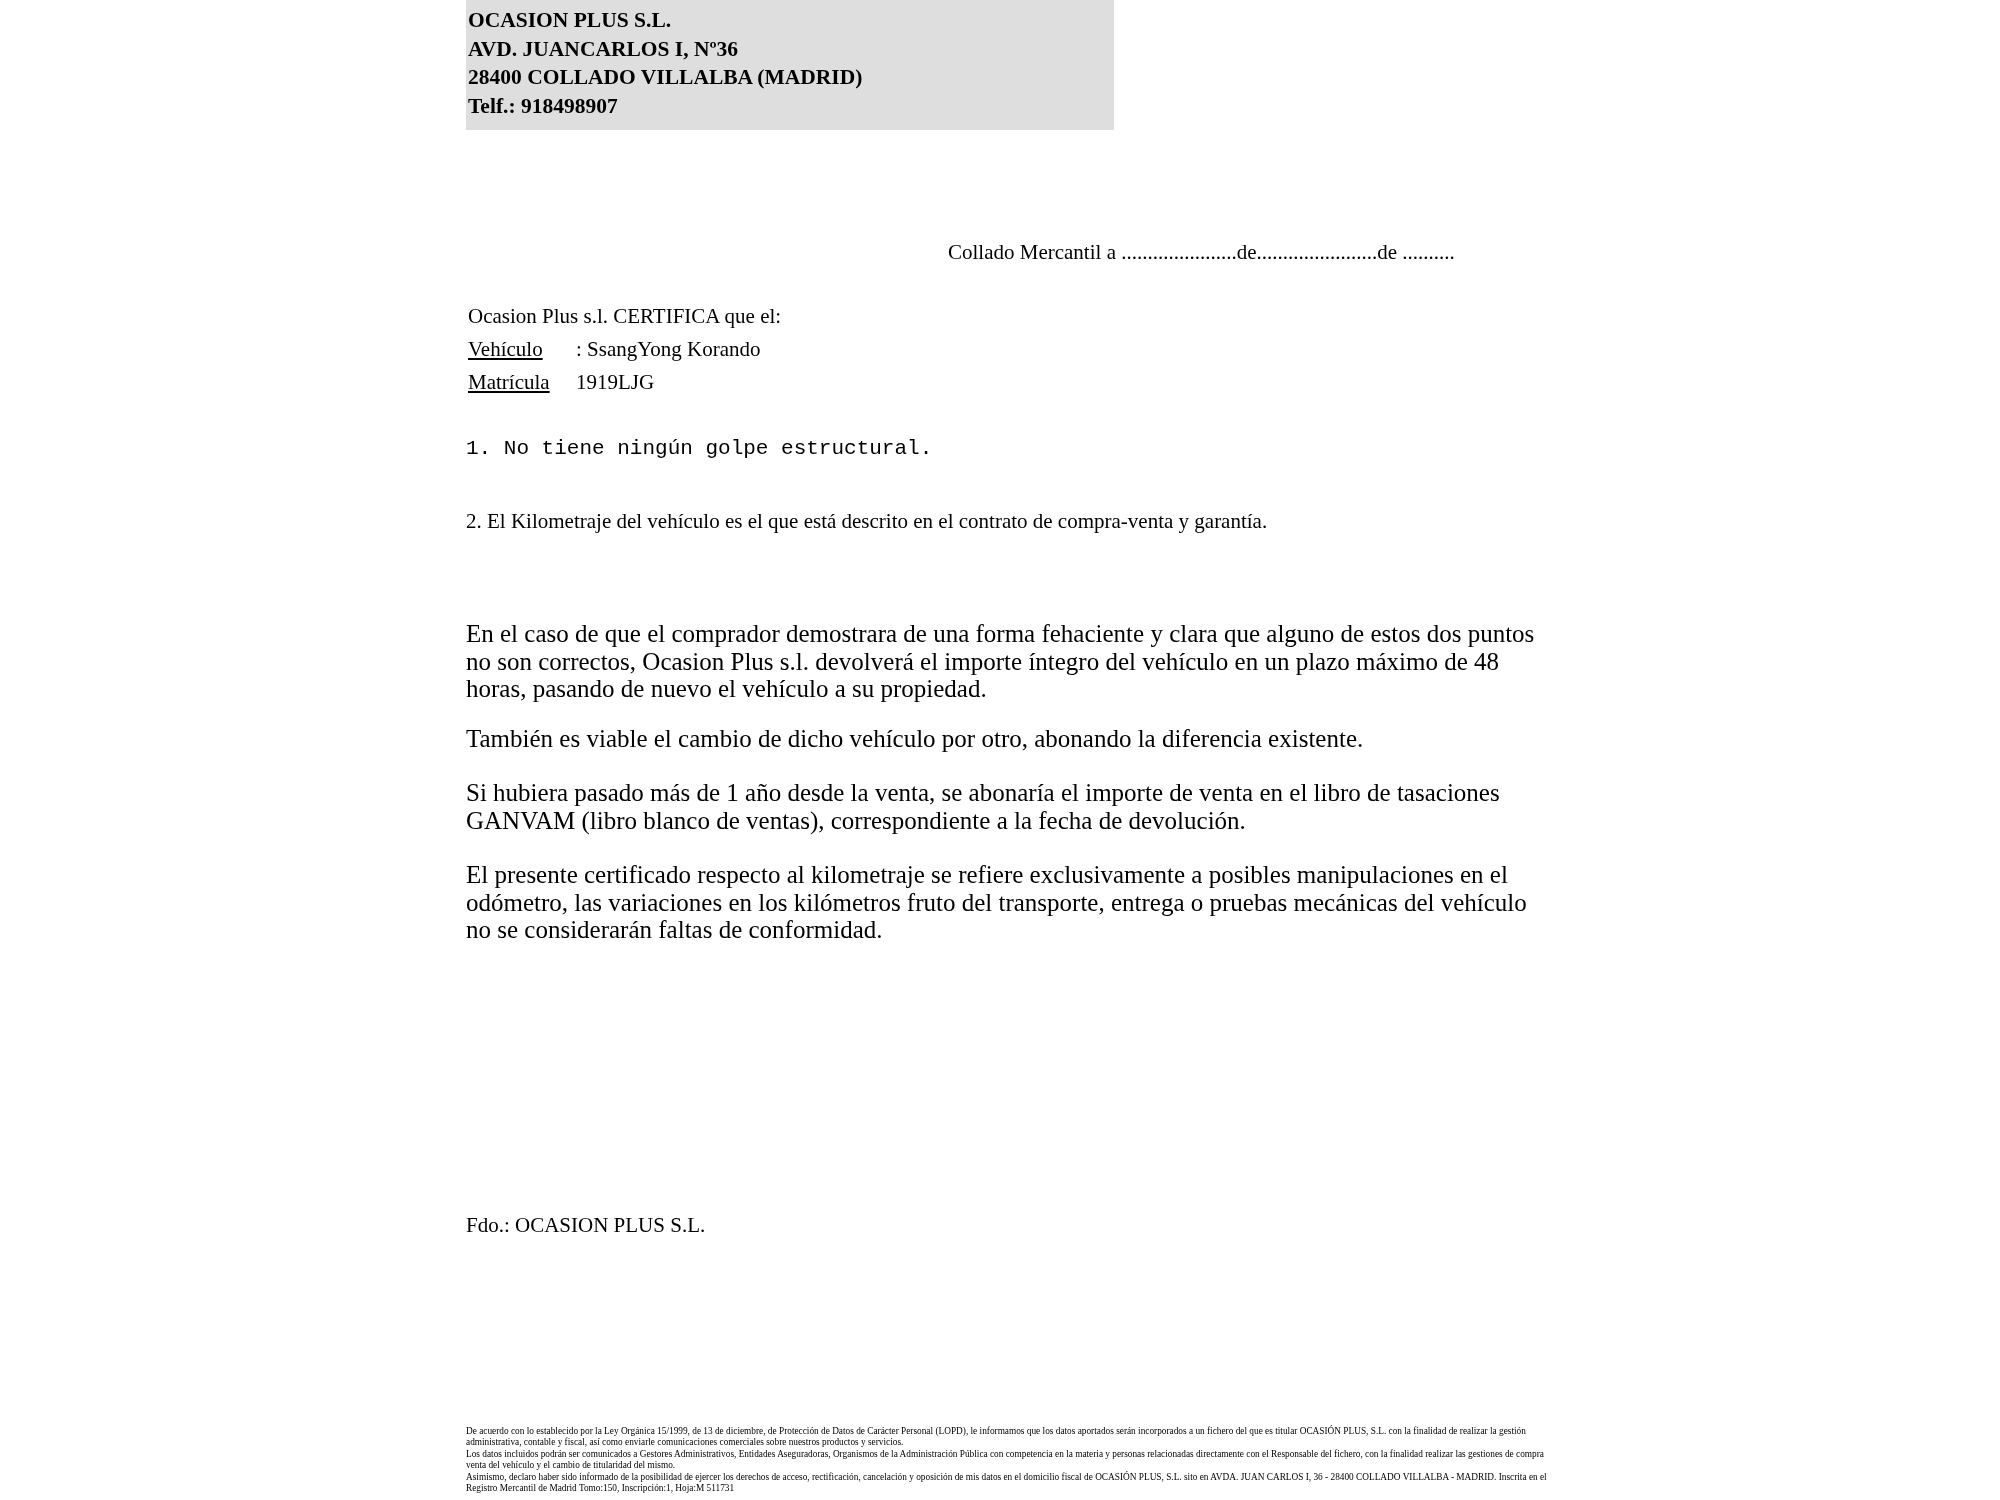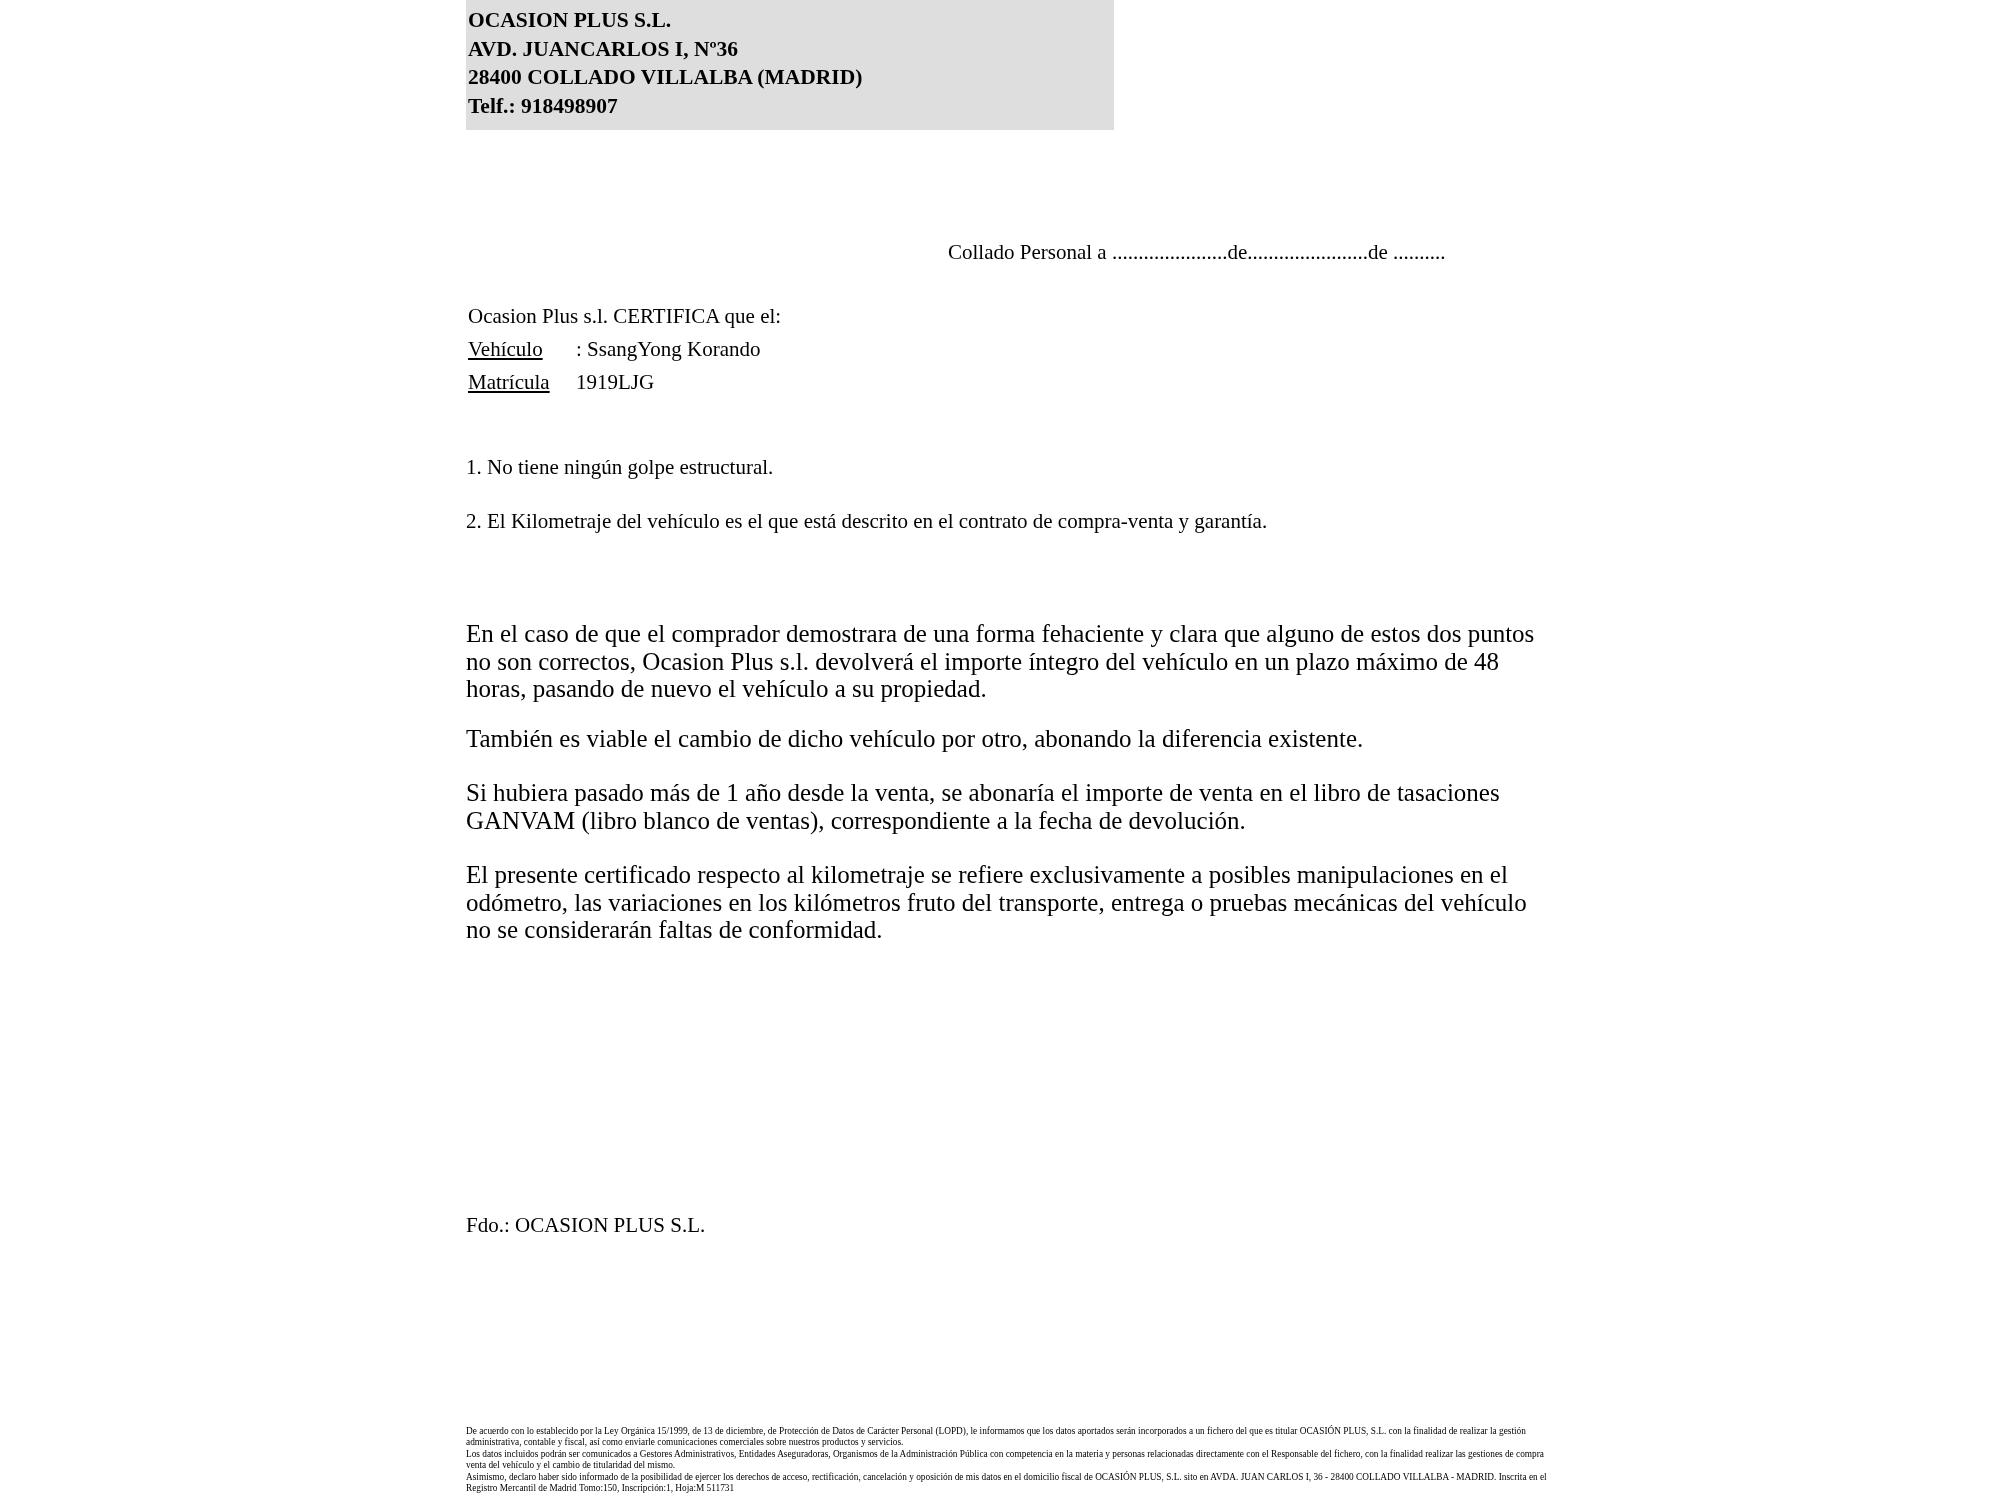--- a/index.html
+++ b/index.html
@@ -73,21 +73,21 @@
   }
 
   
   .point {
     position: absolute;
     left: 466px;
     font-size: 21px;
     line-height: 26px;
     white-space: nowrap;
   }
-  .point-1 { top: 454px; }
+  .point-1 { top: 436px; font-family: Liberation Mono, monospace; }
   .point-2 { top: 508px; }
 
   
   .para {
     position: absolute;
     left: 466px;
     width: 1075px;
     font-size: 25px;
     line-height: 27.5px;
     text-align: left;
@@ -126,21 +126,21 @@
 
 <div class="page">
 
   <div class="letterhead" style="background: rgb(222, 222, 222);">
     <div class="lh-line">OCASION PLUS S.L.</div>
     <div class="lh-line">AVD. JUANCARLOS I, Nº36</div>
     <div class="lh-line">28400 COLLADO VILLALBA (MADRID)</div>
     <div class="lh-line">Telf.: 918498907</div>
   </div>
 
-  <div class="date-line">Collado Personal a ......................de.......................de ..........</div>
+  <div class="date-line">Collado Mercantil a ......................de.......................de ..........</div>
 
   <div class="certifica">
     <div class="row">Ocasion Plus s.l. CERTIFICA que el:</div>
     <div class="row">
       <span class="u lbl">Vehículo</span><span>: SsangYong Korando</span>
     </div>
     <div class="row">
       <span class="u lbl">Matrícula</span><span>1919LJG</span>
     </div>
   </div>

